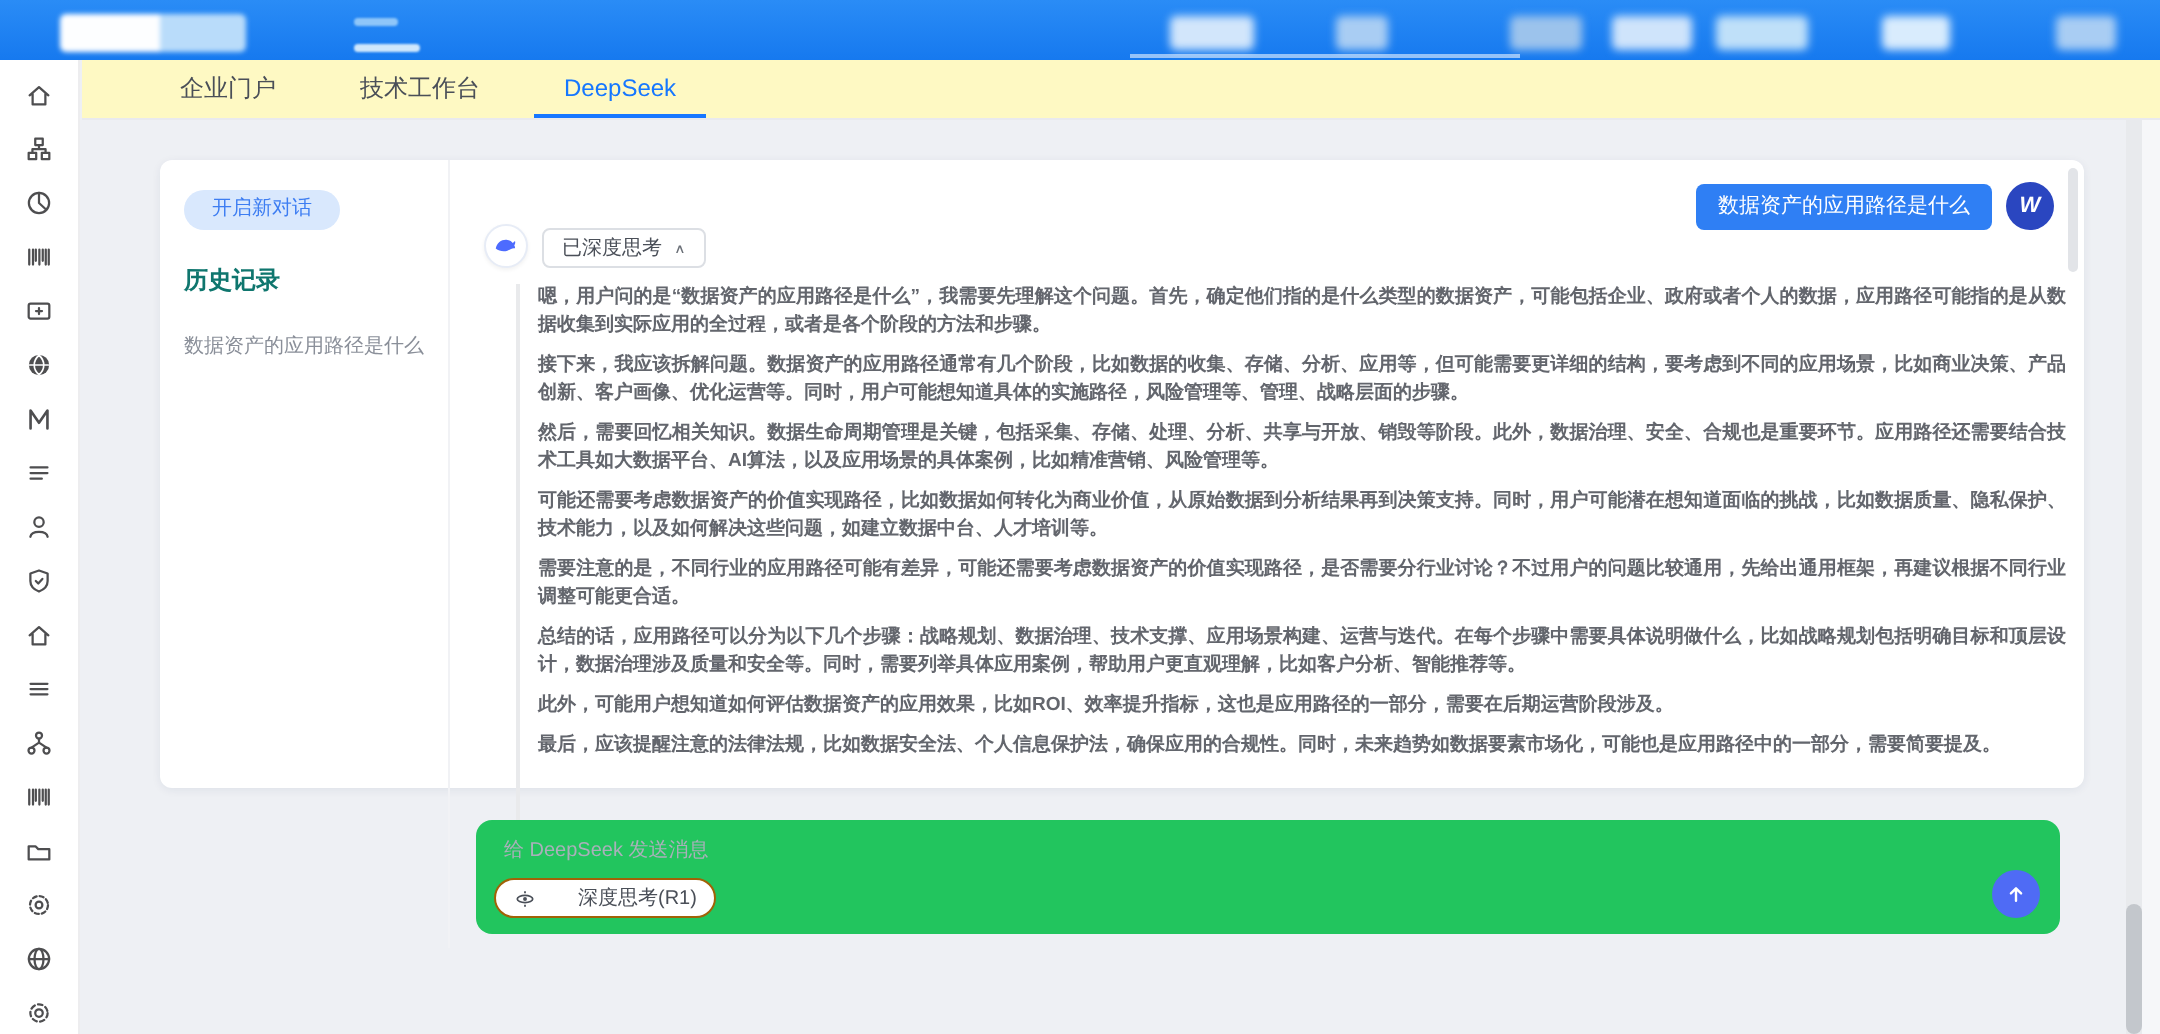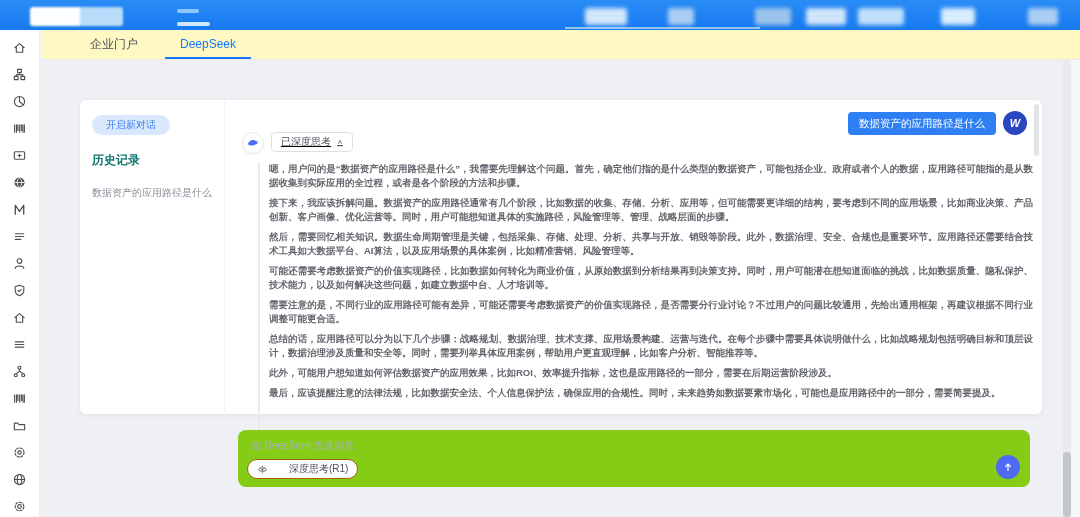--- a/index.html
+++ b/index.html
@@ -28,53 +28,53 @@
   .tab { position:relative; padding:0 21px; font-size:12px; color:#4a4f58; line-height:29px; cursor:pointer; }
   .tab.active { color:#1677ff; }
   .tab.active::after { content:""; position:absolute; left:6px; right:6px; bottom:0; height:2px; background:#1677ff; }
 
   
   .pg-track { position:absolute; left:1063px; top:30px; width:8px; height:487px; background:#e8eaed; }
   .pg-edge  { position:absolute; left:1071px; top:30px; width:9px; height:487px; background:#f6f7f9; }
   .pg-thumb { position:absolute; left:1063px; top:452px; width:8px; height:65px; background:#c3c7cc; border-radius:4px; }
 
   
-  .card { position:absolute; left:80px; top:100px; width:962px; height:314px; background:#fff;
+  .card { position:absolute; left:80px; top:80px; width:962px; height:314px; background:#fff;
           border-radius:6px; box-shadow:0 1px 5px rgba(20,40,80,.07); z-index:3; }
 
   
   .hist { position:absolute; left:0; top:0; width:145px; height:394px; border-right:1px solid #f1f2f5; padding:14px 12px; }
   .new-chat { display:inline-block; background:#d9e8fd; color:#3d7df2; font-size:10px; line-height:20px;
               padding:0 14px; border-radius:11px; cursor:pointer; }
   .hist-title { margin-top:17px; font-size:12px; font-weight:bold; color:#0f766e; }
   .hist-item { margin-top:17px; font-size:10px; color:#8a8f99; cursor:pointer; white-space:nowrap; overflow:hidden; }
 
   
   .chat { position:absolute; left:145px; top:0; right:0; height:394px; }
   .user-row { position:absolute; top:11px; right:15px; display:flex; align-items:center; gap:7px; }
   .user-bubble { background:#2f7ff4; color:#fff; font-size:10.5px; line-height:23px; padding:0 11px; border-radius:4px; }
   .user-avatar { width:24px; height:24px; border-radius:50%; background:#2a46c0; color:#fff; font-size:11px;
                  font-style:italic; font-weight:bold; display:flex; align-items:center; justify-content:center; }
 
-  .asst-row { position:absolute; left:17px; top:32px; display:flex; align-items:flex-start; gap:7px;text-decoration:underline; }
+  .asst-row { position:absolute; left:17px; top:32px; display:flex; align-items:flex-end; gap:7px; }
   .ds-avatar { width:22px; height:22px; border-radius:50%; background:#fff; border:1px solid #e7ecf6;
                box-shadow:0 1px 2px rgba(0,0,0,.06); display:flex; align-items:center; justify-content:center; }
   .ds-avatar svg { width:14px; height:14px; }
   .think-toggle { display:flex; align-items:center; gap:6px; border:1px solid #dcdfe4; border-radius:4px;
                   background:#fff; font-size:10px; color:#4a4f58; padding:0 9px; height:20px; cursor:pointer; }
   .caret { font-size:8px; color:#6b7078; transform:scaleY(.8); }
 
   .thinking { position:absolute; left:33px; right:9px; top:62px; height:270px; overflow:hidden;
               border-left:2px solid #e9eaec; padding-left:9px;font-weight:bold; }
   .thinking p { font-size:9.5px; line-height:14px; color:#63666d; margin-bottom:6px; text-align:justify; }
 
   .chat-thumb { position:absolute; right:3px; top:4px; width:5px; height:52px; background:#e2e4e8; border-radius:3px; }
 
   
-  .composer { position:absolute; left:13px; right:12px; bottom:7px; height:57px; background:#84cc16; border-radius:8px; }
+  .composer { position:absolute; left:13px; right:12px; bottom:7px; height:57px; background:#22c55e; border-radius:8px; }
   .composer input { position:absolute; left:14px; top:6px; right:60px; height:18px; border:none; background:transparent;
                     outline:none; font-size:10px; color:#3a3f48; font-family:"Liberation Sans",sans-serif; }
   .composer input::placeholder { color:#aab0ba; }
   .r1-btn { position:absolute; left:9px; bottom:8px; height:20px; display:flex; align-items:center; gap:21px;
             background:#fff; border:1px solid #a16207; border-radius:11px; padding:0 9px; font-size:10px;
             color:#4a4f58; cursor:pointer; }
   .r1-btn svg { width:11px; height:11px; stroke:#4a4f58; fill:none; stroke-width:1.3; }
   .send-btn { position:absolute; right:10px; bottom:8px; width:24px; height:24px; border-radius:50%;
               background:#4f6bf5; display:flex; align-items:center; justify-content:center; cursor:pointer; }
   .send-btn svg { width:12px; height:12px; stroke:#fff; fill:none; stroke-width:1.6; stroke-linecap:round; stroke-linejoin:round; }
@@ -263,20 +263,21 @@
     </span>
   <span class="side-ic">
       <svg class="icn">
         <use href="#i-gear"></use>
       </svg>
     </span>
 </nav>
 
 <div class="tabbar">
   <span class="tab">企业门户</span>
+  <span class="tab">技术工作台</span>
   <span class="tab active">DeepSeek</span>
 </div>
 
 <div class="pg-track"></div>
 <div class="pg-edge"></div>
 <div class="pg-thumb"></div>
 
 <main class="card">
 
   <aside class="hist">

